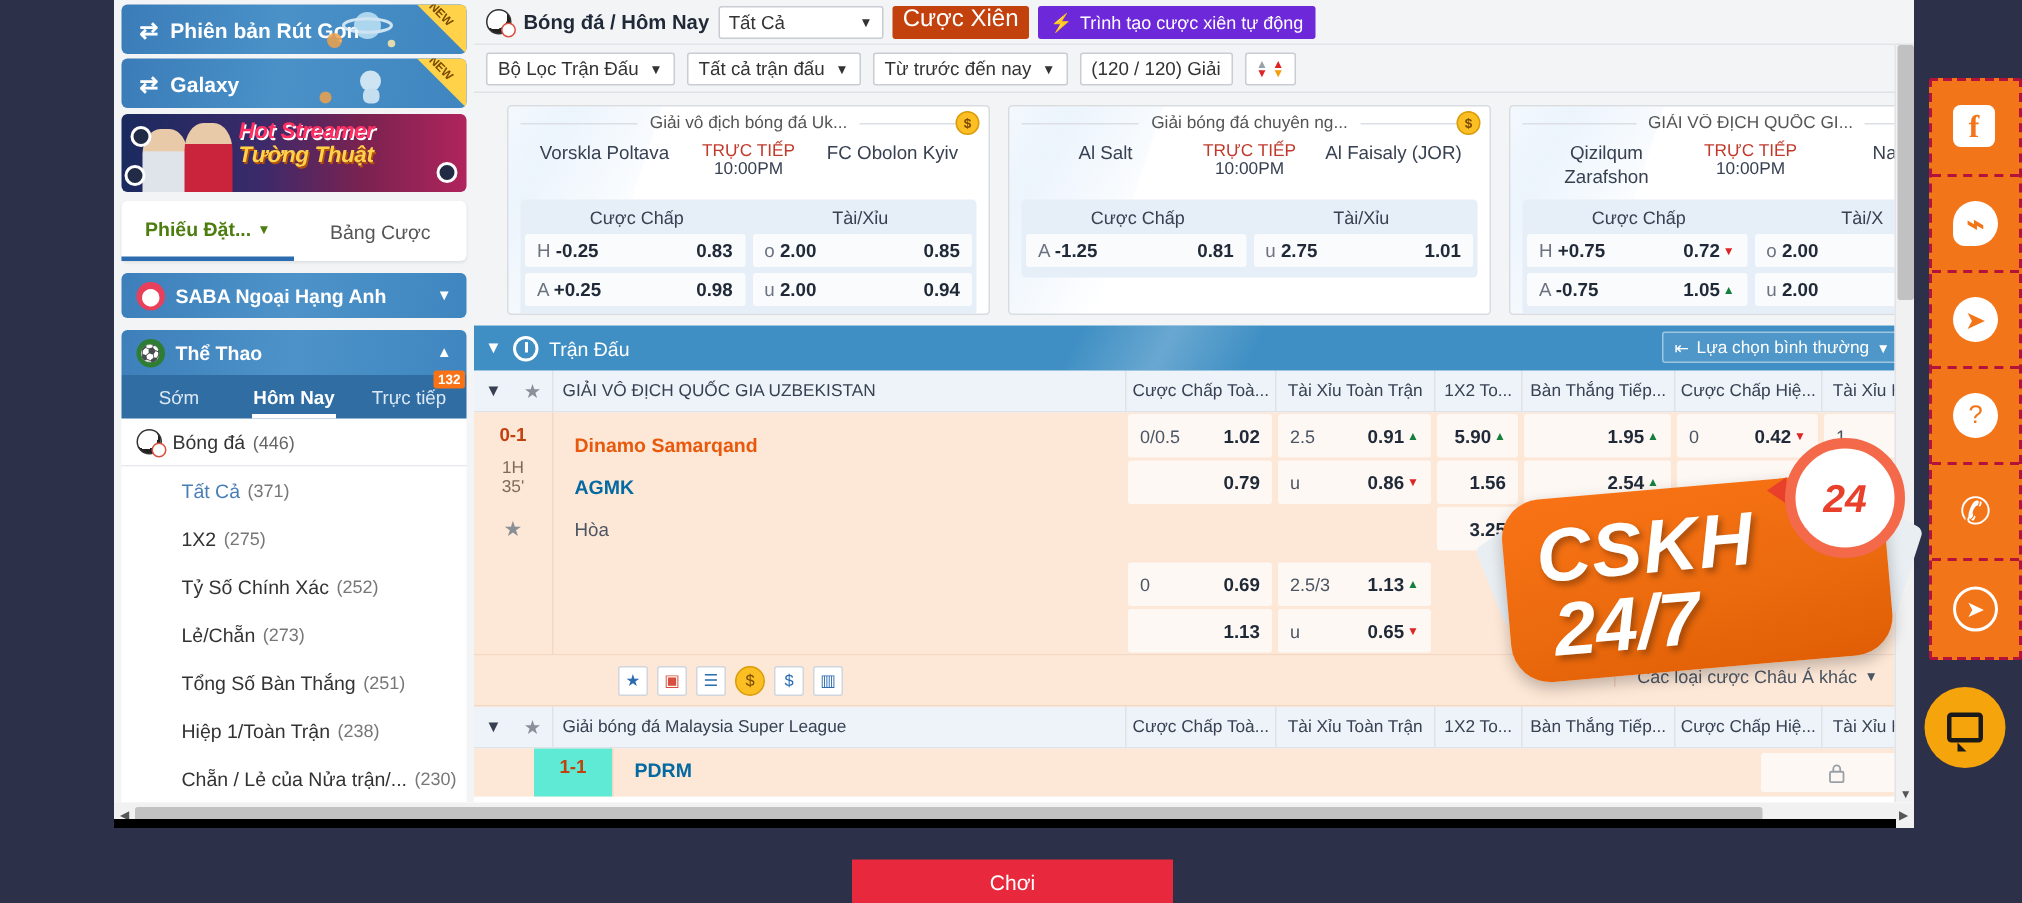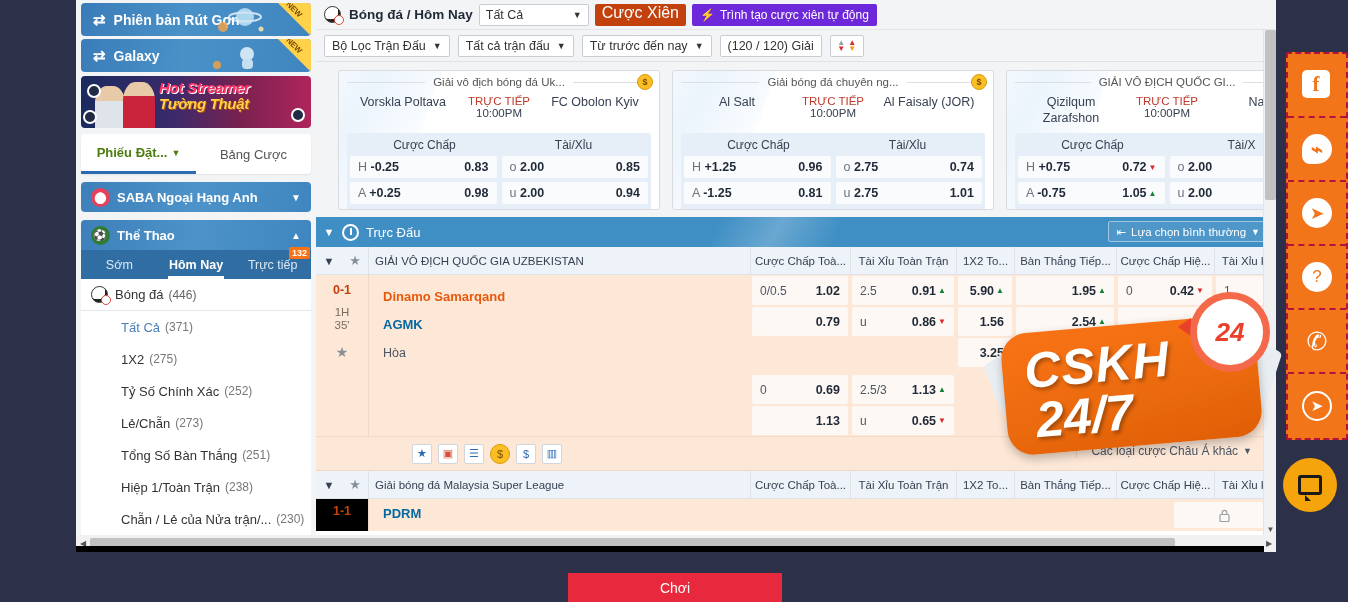--- a/index.html
+++ b/index.html
@@ -334,21 +334,21 @@
     justify-content: center; font-size: 11px; color: #2b6cb0; cursor: pointer;
   }
   .ic-btn.coin-b { background: #fbbf24; border-color: #d99b08; color: #7c4a03; border-radius: 50%; }
   .other-asia {
     position: absolute; right: 24px; top: 7px; font-size: 12px; color: #4b5563;
     display: flex; align-items: center; gap: 5px; cursor: pointer;
     border-left: 1px solid #f0cfb6; padding-left: 14px;
   }
 
   .m-row2 { display: flex; background: #fde7d6; }
-  .m-row2 .m-score { background: #000000; color: #c2410c; padding-top: 5px; }
+  .m-row2 .m-score { background: #5eead4; color: #c2410c; padding-top: 5px; margin-left: 40px; }
   .lock-cell {
     width: 100px; height: 26px; background: #fdf8f4; margin: 3px 2px;
     border-radius: 2px; display: flex; align-items: center; justify-content: center;
     color: #9aa0a6; font-size: 12px;
   }
 
   
   .main-vscroll {
     position: absolute; right: 0; top: 30px; width: 13px; bottom: 0;
     background: #f1f1f1; border-left: 1px solid #e2e4e8;
@@ -708,30 +708,20 @@
           </span>
           <span class="tm">Al Faisaly (JOR)</span>
         </div>
         <div class="mc-odds">
           <div class="mc-odds-head">
             <div>Cược Chấp</div>
             <div>Tài/Xỉu</div>
           </div>
           <div class="mc-odds-row">
             <div class="mc-cell">
-              <span class="hl"><span>H</span> <b>+1.25</b></span>
-              <span class="pr">0.96</span>
-            </div>
-            <div class="mc-cell">
-              <span class="hl"><span>o</span> <b>2.75</b></span>
-              <span class="pr">0.74</span>
-            </div>
-          </div>
-          <div class="mc-odds-row">
-            <div class="mc-cell">
               <span class="hl"><span>A</span> <b>-1.25</b></span>
               <span class="pr">0.81</span>
             </div>
             <div class="mc-cell">
               <span class="hl"><span>u</span> <b>2.75</b></span>
               <span class="pr">1.01</span>
             </div>
           </div>
         </div>
       </div>
@@ -781,21 +771,21 @@
               <span class="pr"></span>
             </div>
           </div>
         </div>
       </div>
     </div>
 
     <div class="mt-head">
       <span class="cv">▼</span>
       <span class="clock-ic"></span>
-      <span class="tl">Trực Đấu</span>
+      <span class="tl">Trận Đấu</span>
       <div class="opt-btn">
         <span>⇤</span>
         <span>Lựa chọn bình thường</span>
         <span class="chev">▼</span>
       </div>
     </div>
 
     <div class="lg-row">
       <span class="cv">▼</span>
       <span class="st">★</span>

